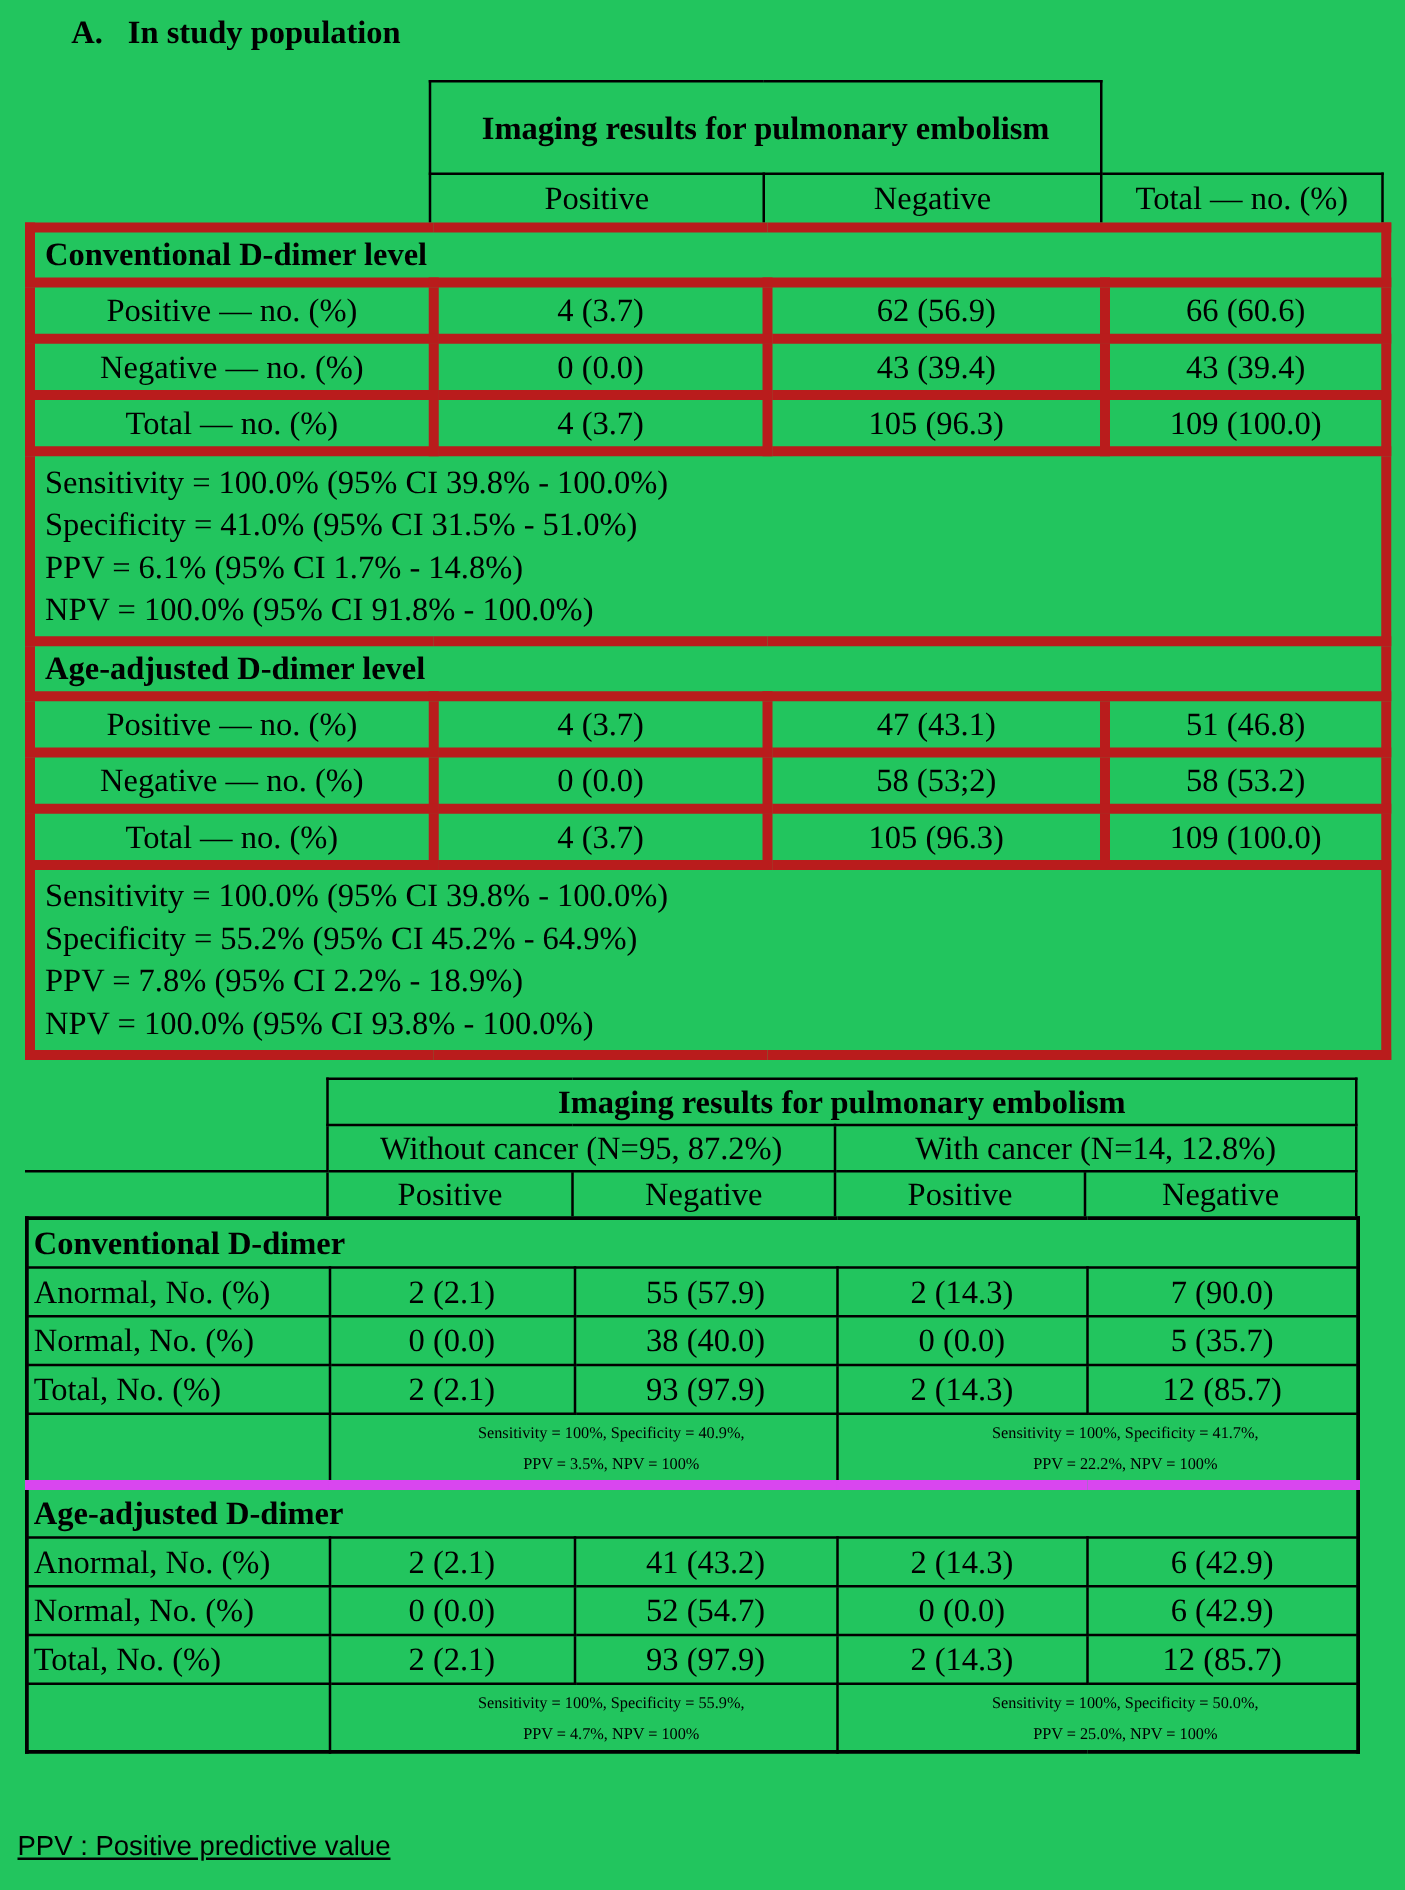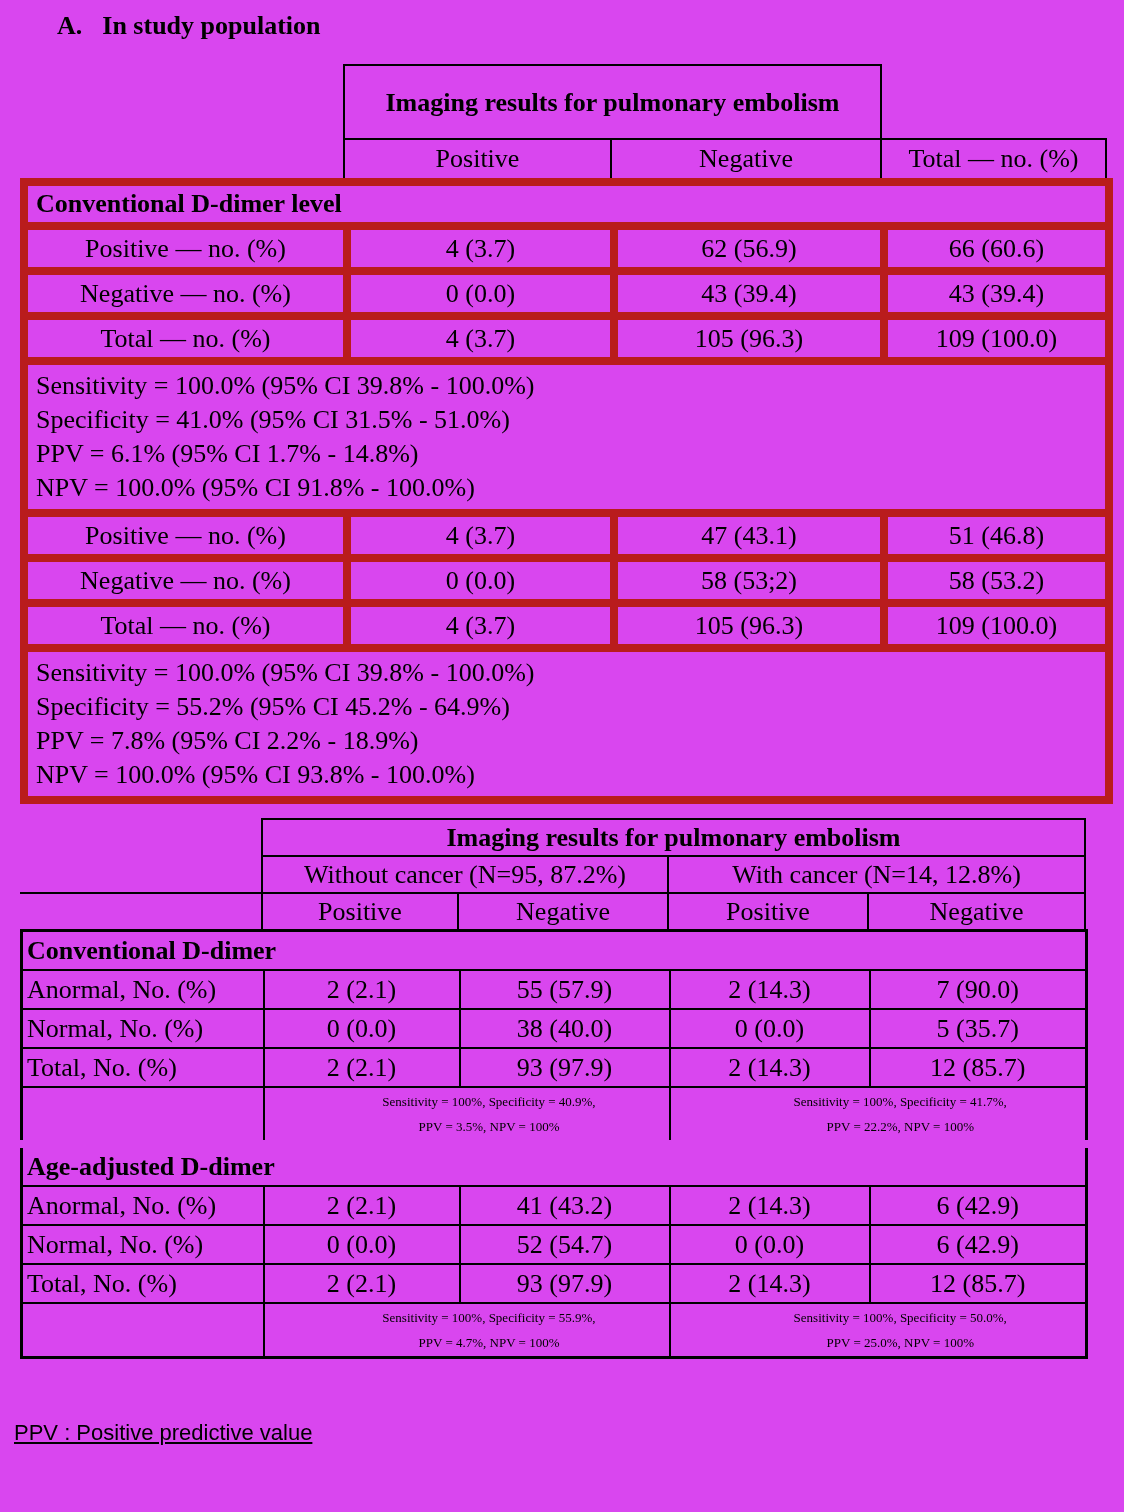--- a/index.html
+++ b/index.html
@@ -1,18 +1,18 @@
 <!DOCTYPE html>
 <html><head>
 <meta charset="utf-8">
 <style>
   html, body { margin: 0; padding: 0; background: #ffffff; }
   .page {
     width: 1124px; height: 1512px;
-    background: #d946ef; color: #000000;
+    background: #22c55e; color: #000000;
     font-family: "Liberation Serif", "DejaVu Serif", serif;
     position: relative; overflow: hidden;
   }
   .sec-title { font-weight: bold; font-size: 26px; line-height: 32px; }
   .sec-title .num { display: inline-block; }
   .sec-title .txt { display: inline-block; margin-left: 20px; }
   #titleA { margin: 10px 0 0 57px; }
   #titleB { margin: 48px 0 0 57px; }
 
   table { border-collapse: collapse; table-layout: fixed; font-size: 26px; }
@@ -120,20 +120,23 @@
     </tr>
     <tr>
       <td class="stats-cell" colspan="4">
         <div class="sline">Sensitivity = 100.0% (95% CI 39.8% - 100.0%)</div>
         <div class="sline">Specificity = 41.0% (95% CI 31.5% - 51.0%)</div>
         <div class="sline">PPV = 6.1% (95% CI 1.7% - 14.8%)</div>
         <div class="sline">NPV = 100.0% (95% CI 91.8% - 100.0%)</div>
       </td>
     </tr>
 
+    <tr class="sec2">
+      <td class="sec-cell" colspan="4">Age-adjusted D-dimer level</td>
+    </tr>
     <tr>
       <td>Positive — no. (%)</td>
       <td>4 (3.7)</td>
       <td>47 (43.1)</td>
       <td>51 (46.8)</td>
     </tr>
     <tr>
       <td>Negative — no. (%)</td>
       <td>0 (0.0)</td>
       <td>58 (53;2)</td>

